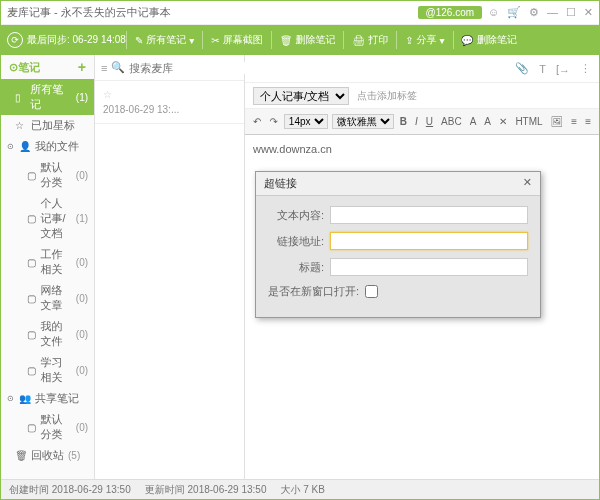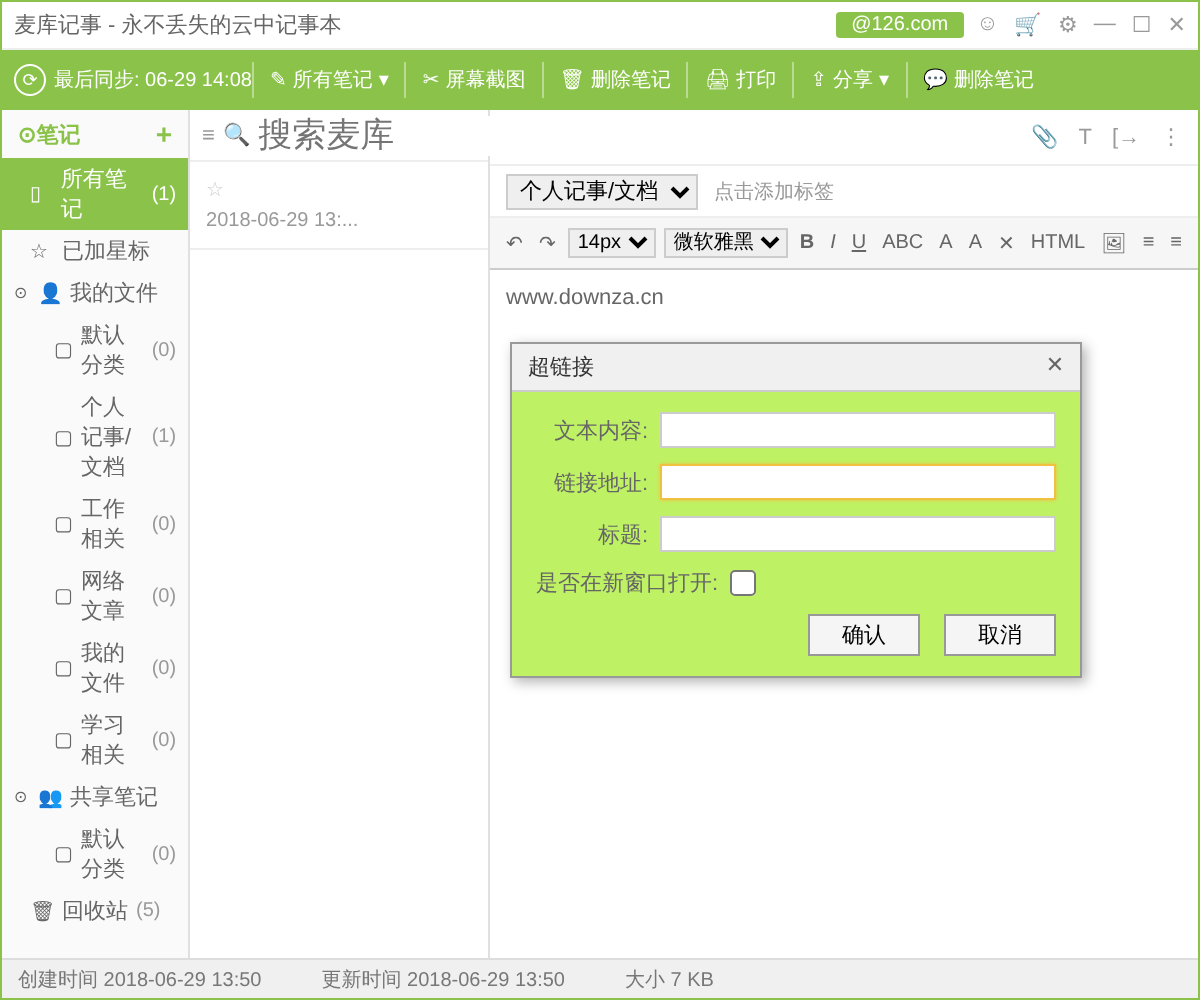--- a/index.html
+++ b/index.html
@@ -22,45 +22,45 @@
 .tree-item { display: flex; align-items: center; padding: 3px 6px 3px 14px; color: #666; cursor: pointer; gap: 4px; }
 .tree-item.sel { background: #8bc34a; color: #fff; }
 .tree-item .exp { width: 8px; font-size: 8px; }
 .tree-item .ico { width: 12px; font-size: 10px; }
 .tree-item .cnt { color: #999; font-size: 10px; }
 .tree-item.sel .cnt { color: #fff; }
 .tree-sub { padding-left: 12px; }
 .side-section { padding: 6px 8px 2px; color: #999; font-size: 10px; margin-top: 6px; }
 .notelist { width: 150px; border-right: 1px solid #e0e0e0; display: flex; flex-direction: column; }
 .nl-head { height: 26px; display: flex; align-items: center; padding: 0 6px; border-bottom: 1px solid #eee; gap: 4px; }
-.nl-head .srch { flex: 1; border: none; outline: none; font-size: 17px; color: #999; }
+.nl-head .srch { flex: 1; border: none; outline: none; font-size: 11px; color: #999; }
 .nl-item { padding: 8px; border-bottom: 1px solid #eee; }
 .nl-item .star { color: #ccc; font-size: 10px; }
 .nl-item .date { color: #999; font-size: 10px; margin-top: 4px; }
 .editor { flex: 1; display: flex; flex-direction: column; position: relative; }
 .ed-top { height: 28px; display: flex; align-items: center; justify-content: flex-end; padding: 0 8px; gap: 10px; color: #999; border-bottom: 1px solid #eee; }
 .ed-titlebar { height: 26px; display: flex; align-items: center; padding: 0 8px; gap: 8px; border-bottom: 1px solid #eee; }
 .ed-titlebar select { font-size: 11px; border: 1px solid #ccc; padding: 1px 2px; }
 .ed-titlebar .tags { color: #999; font-size: 10px; flex: 1; }
 .ed-tools { height: 26px; display: flex; align-items: center; padding: 0 6px; gap: 4px; border-bottom: 1px solid #ccc; background: #f6f6f6; color: #666; font-size: 10px; flex-wrap: nowrap; overflow: hidden; }
 .ed-tools .tb { padding: 1px 2px; cursor: pointer; }
 .ed-tools select { font-size: 10px; border: 1px solid #ccc; }
 .ed-body { flex: 1; background: #fff; padding: 8px; color: #666; font-size: 11px; position: relative; }
-.dialog { position: absolute; left: 10px; top: 36px; width: 286px; background: #bef264; border: 1px solid #999; box-shadow: 2px 2px 6px rgba(0,0,0,0.3); }
+.dialog { position: absolute; left: 10px; top: 36px; width: 286px; background: #e5e5e5; border: 1px solid #999; box-shadow: 2px 2px 6px rgba(0,0,0,0.3); }
 .dlg-title { background: #f0f0f0; padding: 4px 8px; font-size: 11px; color: #333; display: flex; border-bottom: 1px solid #ccc; }
 .dlg-title .x { margin-left: auto; cursor: pointer; color: #666; }
 .dlg-body { padding: 10px 12px; }
 .dlg-row { display: flex; align-items: center; margin-bottom: 8px; font-size: 11px; color: #666; }
 .dlg-row label { width: 56px; text-align: right; margin-right: 6px; }
 .dlg-row input[type=text] { flex: 1; border: 1px solid #ccc; padding: 2px 3px; font-size: 11px; }
 .dlg-row input.hl { border-color: #f0c040; box-shadow: 0 0 2px #f0c040; }
 .dlg-warn { color: #c0392b; font-size: 10px; margin: 4px 0 10px; }
 .dlg-btns { display: flex; justify-content: flex-end; gap: 12px; }
 .dlg-btns button { padding: 2px 16px; font-size: 11px; border: 1px solid #999; background: #f5f5f5; cursor: pointer; }
-.statusbar { height: 20px; background: #f0f0f0; border-top: 1px solid #ddd; display: flex; align-items: center; padding: 0 8px; font-size: 10px; color: #777; gap: 30px; }
+.statusbar { height: 20px; background: #f0f0f0; border-top: 1px solid #ddd; display: flex; align-items: center; padding: 0 8px; font-size: 10px; color: #777; gap: 14px; }
 </style>
 </head>
 <body>
 
 <div class="window">
   <div class="titlebar">
     <span class="title">麦库记事 - 永不丢失的云中记事本</span>
     <span class="email">@126.com</span>
     <div class="sysicons">
       <span>☺</span>
@@ -243,24 +243,20 @@
                 <input type="text" class="hl" style="">
               </div>
             <div class="dlg-row">
                 <label>标题:</label>
                 <input type="text" style="">
               </div>
             <div class="dlg-row">
                 <label style="width:auto">是否在新窗口打开:</label>
                 <input type="checkbox" style="">
               </div>
-            <div class="dlg-btns">
-              <button>确认</button>
-              <button>取消</button>
-            </div>
           </div>
         </div>
       </div>
     </div>
   </div>
 
   <div class="statusbar">
     <span>创建时间 2018-06-29 13:50</span>
     <span>更新时间 2018-06-29 13:50</span>
     <span>大小 7 KB</span>

